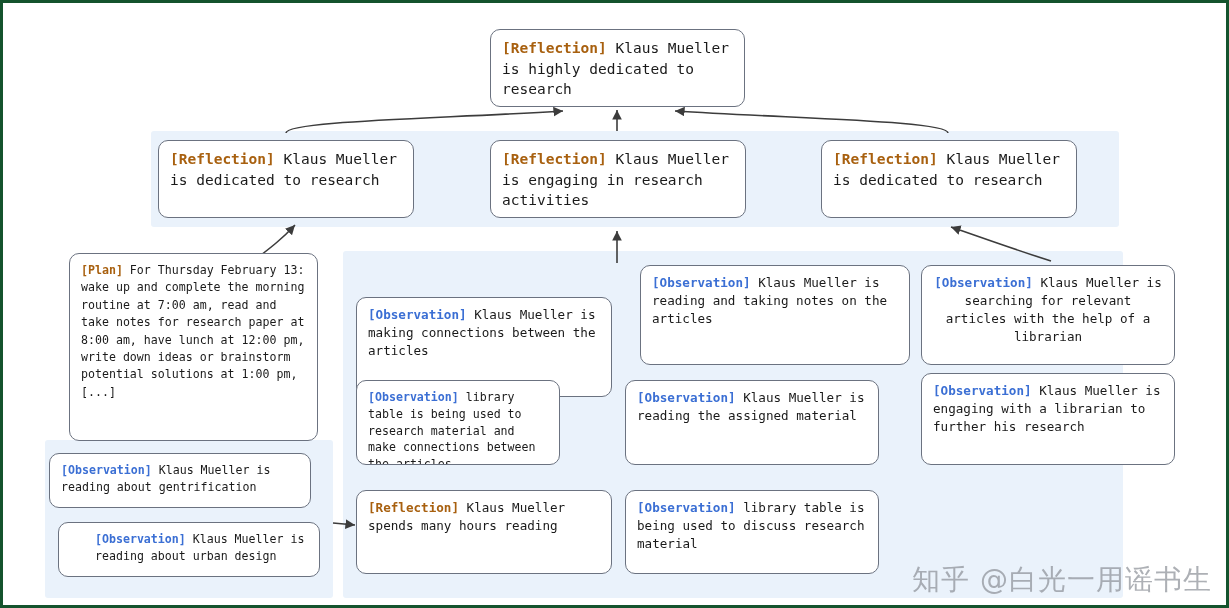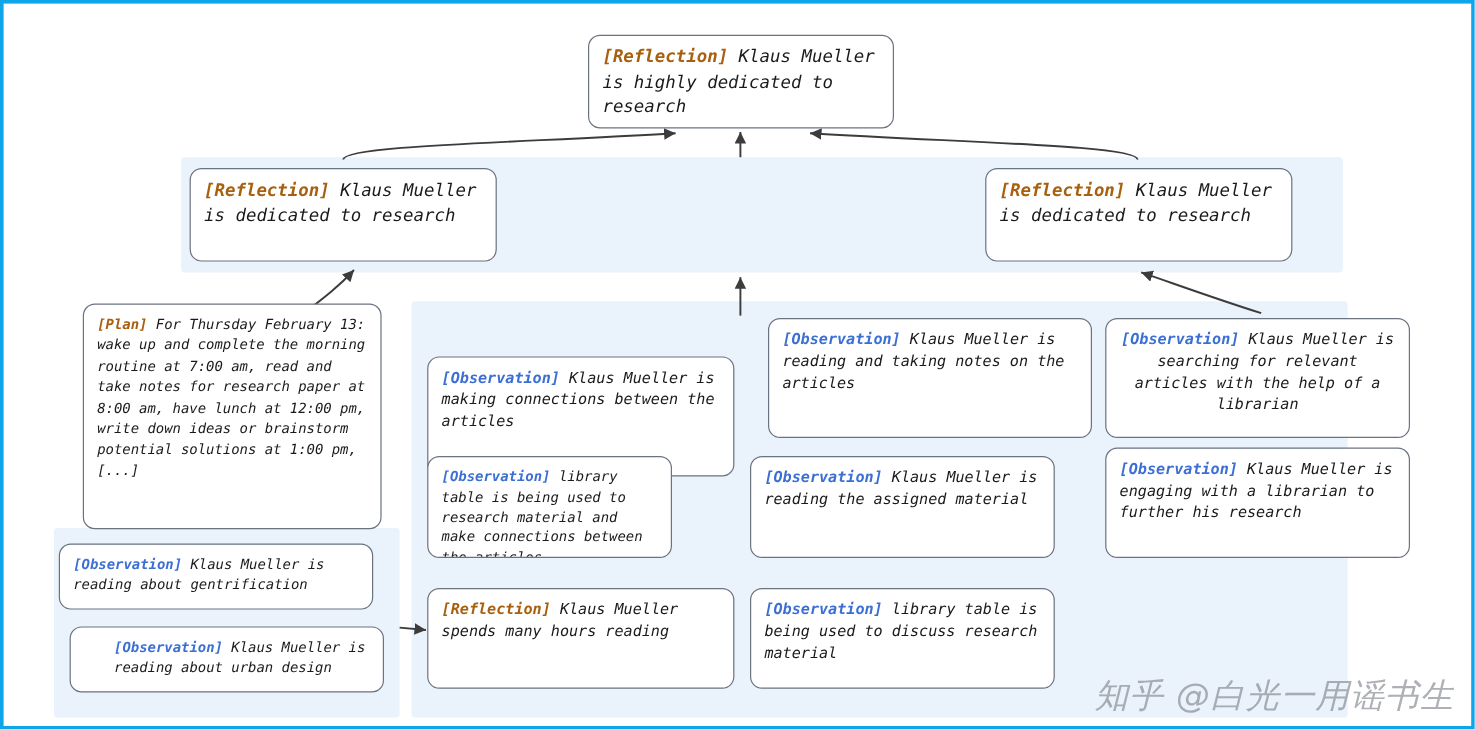--- a/index.html
+++ b/index.html
@@ -9,23 +9,22 @@
   }
   body {
     font-family: "DejaVu Sans Mono", monospace;
   }
   #canvas {
     position: relative;
     width: 1229px;
     height: 608px;
     background: #ffffff;
     box-sizing: border-box;
-    border: 3px solid #0ea5e9;
+    border: 3px solid #14532d;
     overflow: hidden;
-    font-style: italic;
   }
   .band {
     position: absolute;
     background: #eaf2fb;
     border-radius: 3px;
   }
   .node {
     position: absolute;
     box-sizing: border-box;
     background: #ffffff;
@@ -95,20 +94,23 @@
   </svg>
 
   <div class="node fs15" style="left:487px; top:26px; width:255px; height:78px;">
     <span class="tag tag-reflection">[Reflection]</span><span> Klaus Mueller is highly dedicated to research</span>
   </div>
 
   <div class="node fs15" style="left:155px; top:137px; width:256px; height:78px;">
     <span class="tag tag-reflection">[Reflection]</span><span> Klaus Mueller is dedicated to research</span>
   </div>
 
+  <div class="node fs15" style="left:487px; top:137px; width:256px; height:78px;">
+    <span class="tag tag-reflection">[Reflection]</span><span> Klaus Mueller is engaging in research activities</span>
+  </div>
 
   <div class="node fs15" style="left:818px; top:137px; width:256px; height:78px;">
     <span class="tag tag-reflection">[Reflection]</span><span> Klaus Mueller is dedicated to research</span>
   </div>
 
   <div class="node fs12" style="left:66px; top:250px; width:249px; height:188px; line-height:1.5;">
     <span class="tag tag-plan">[Plan]</span><span> For Thursday February 13: wake up and complete the morning routine at 7:00 am, read and take notes for research paper at 8:00 am, have lunch at 12:00 pm, write down ideas or brainstorm potential solutions at 1:00 pm, [...]</span>
   </div>
 
   <div class="node fs12" style="left:46px; top:450px; width:262px; height:55px; line-height:1.5;">

